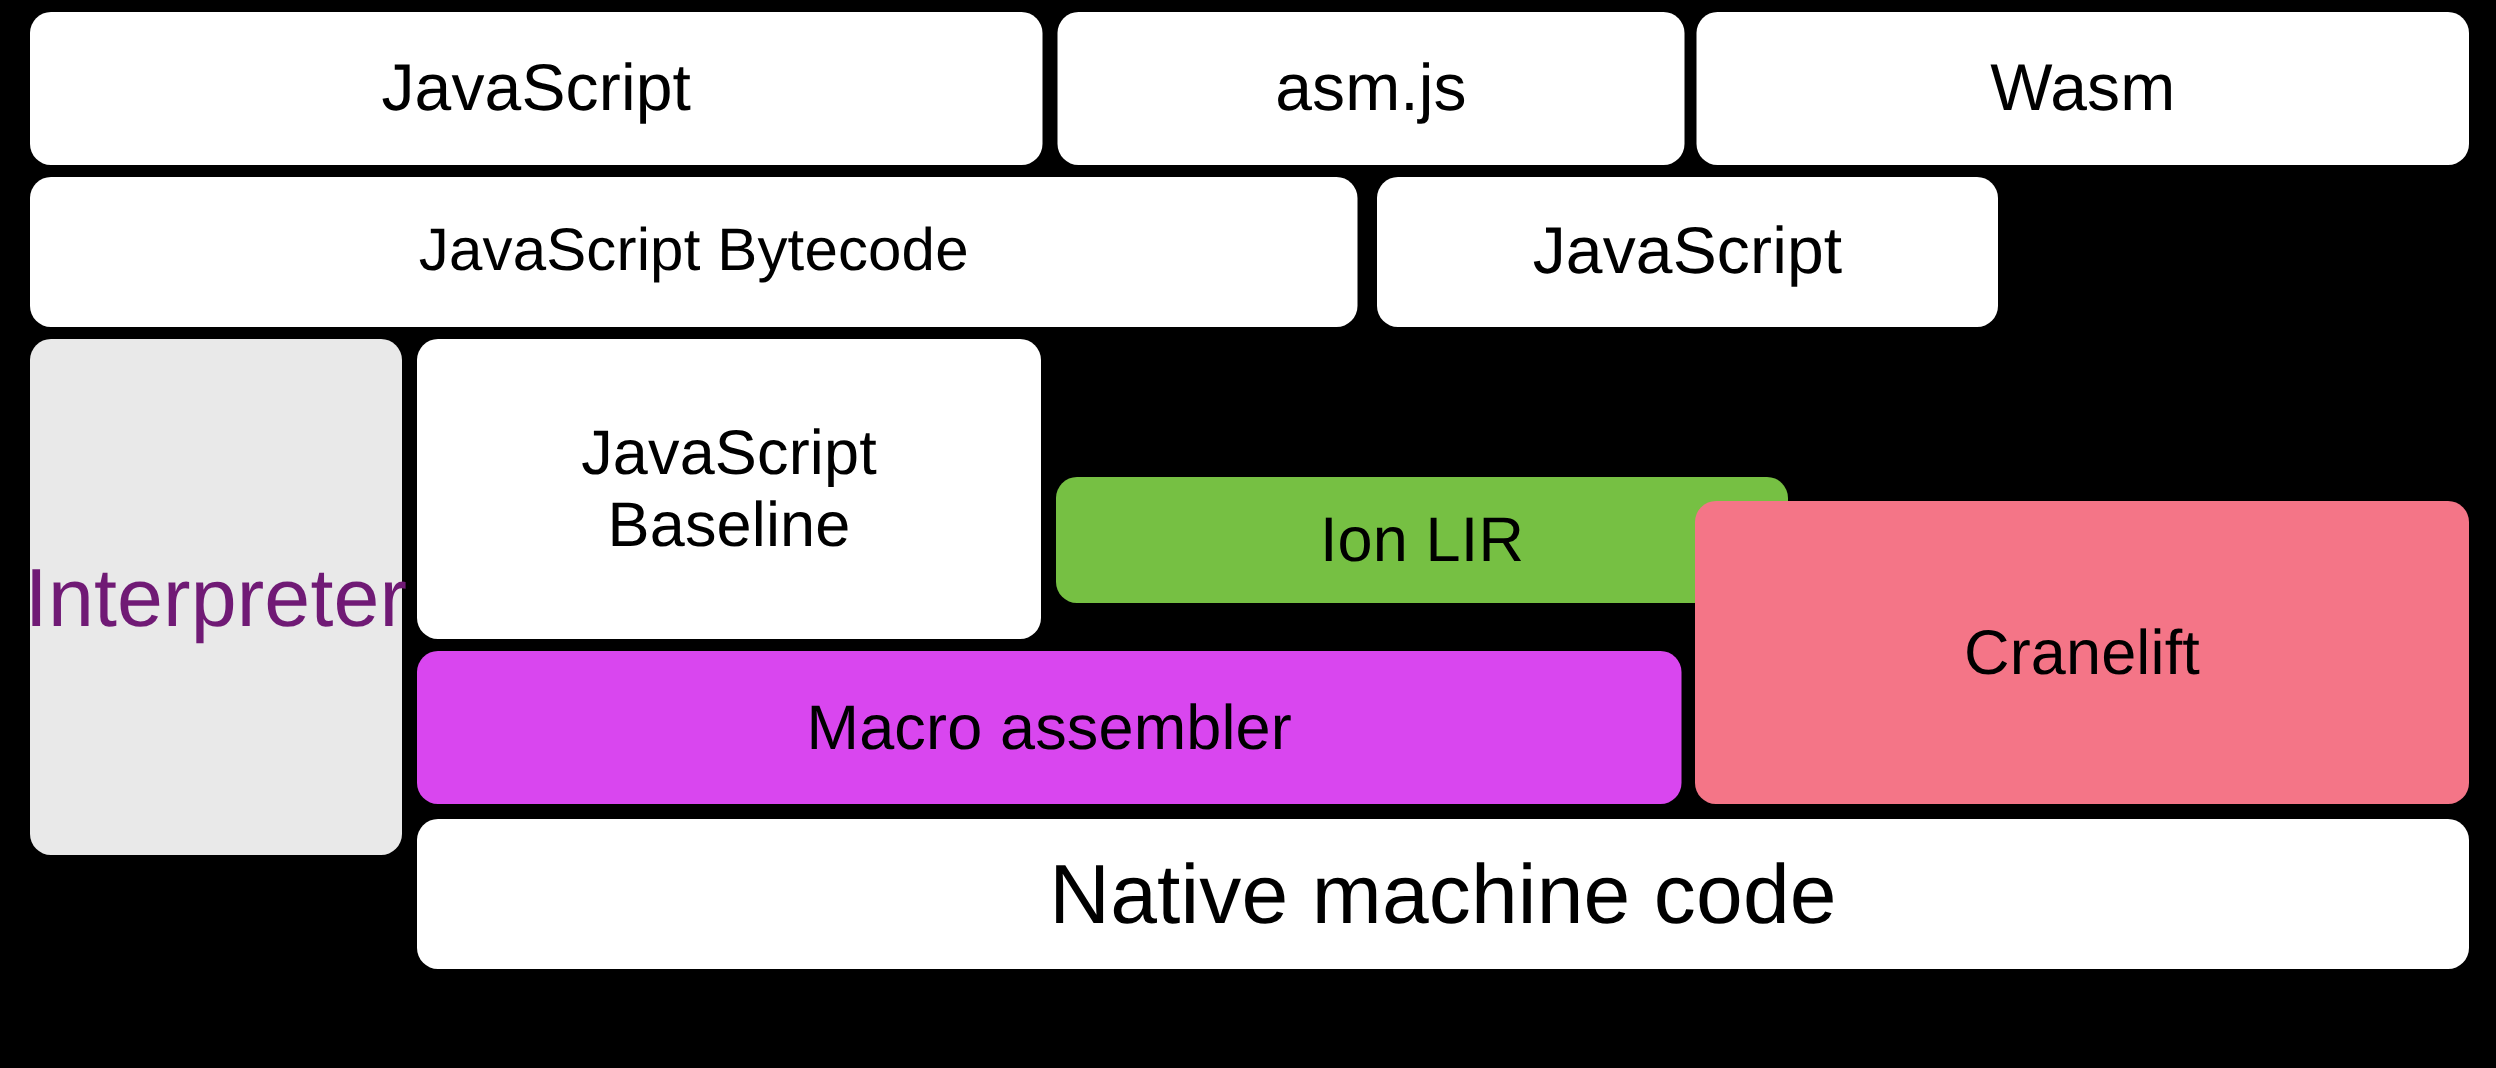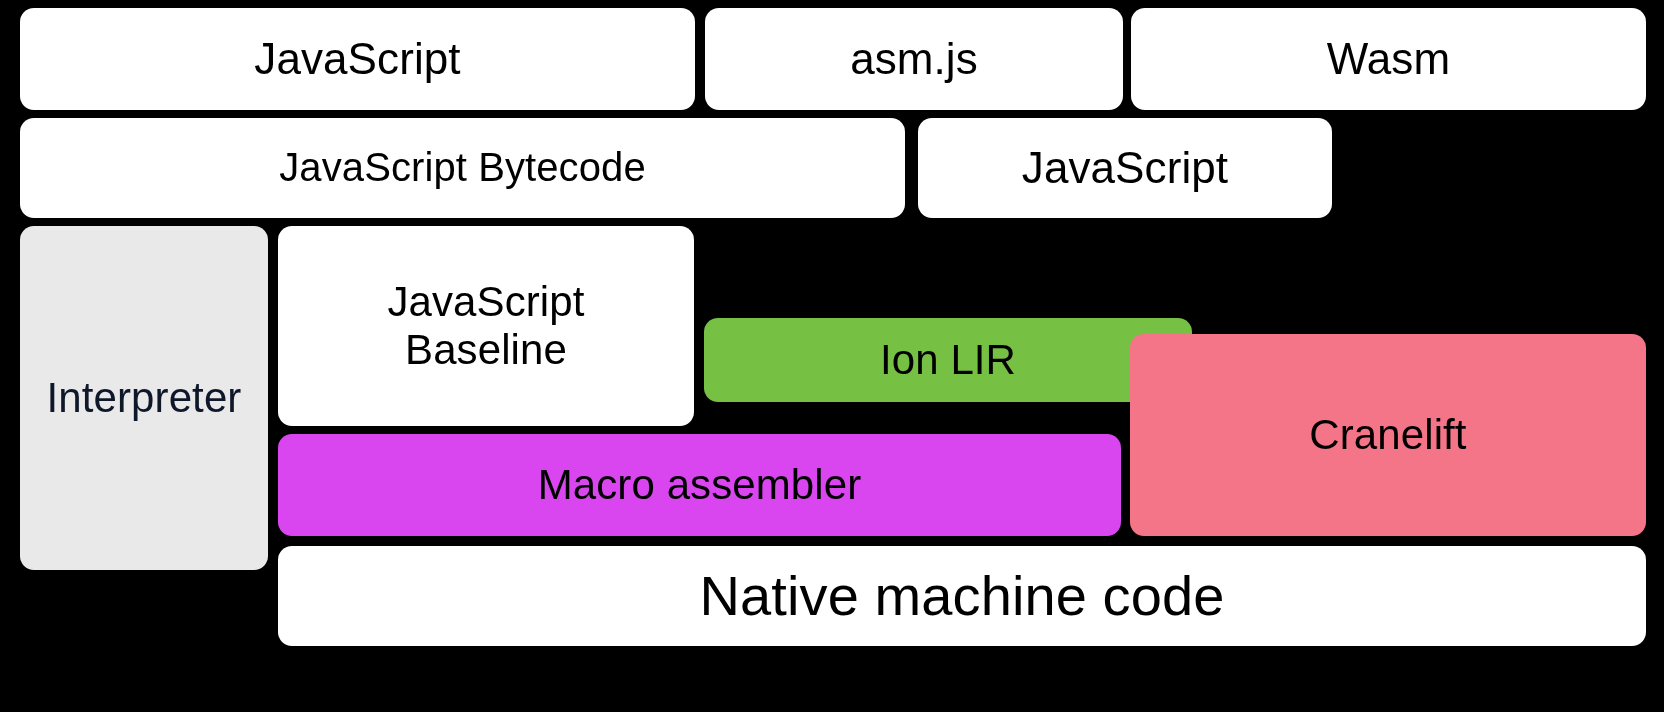--- a/index.html
+++ b/index.html
@@ -34,20 +34,20 @@
 </style>
 </head>
 <body>
 
 <div id="diagram" style="background: rgb(0, 0, 0);">
     <div class="node" style="left: 20px; top: 8px; width: 675px; height: 102px; background: rgb(255, 255, 255); font-size: 44px; color: rgb(0, 0, 0);"><span>JavaScript</span></div>
     <div class="node" style="left: 705px; top: 8px; width: 418px; height: 102px; background: rgb(255, 255, 255); font-size: 44px; color: rgb(0, 0, 0);"><span>asm.js</span></div>
     <div class="node" style="left: 1131px; top: 8px; width: 515px; height: 102px; background: rgb(255, 255, 255); font-size: 44px; color: rgb(0, 0, 0);"><span>Wasm</span></div>
     <div class="node" style="left: 20px; top: 118px; width: 885px; height: 100px; background: rgb(255, 255, 255); font-size: 40px; color: rgb(0, 0, 0);"><span>JavaScript Bytecode</span></div>
     <div class="node" style="left: 918px; top: 118px; width: 414px; height: 100px; background: rgb(255, 255, 255); font-size: 44px; color: rgb(0, 0, 0);"><span>JavaScript</span></div>
-    <div class="node" style="left: 20px; top: 226px; width: 248px; height: 344px; background: rgb(233, 233, 233); font-size: 42px; color: #0f172a;"><span>Interpreter</span></div>
+    <div class="node" style="left: 20px; top: 226px; width: 248px; height: 344px; background: rgb(233, 233, 233); font-size: 55px; color: #701a75;"><span>Interpreter</span></div>
     <div class="node" style="left: 278px; top: 226px; width: 416px; height: 200px; background: rgb(255, 255, 255); font-size: 42px; color: rgb(0, 0, 0);"><span>JavaScript
 Baseline</span></div>
     <div class="node" style="left: 704px; top: 318px; width: 488px; height: 84px; background: rgb(118, 192, 67); font-size: 42px; color: rgb(0, 0, 0);"><span>Ion LIR</span></div>
     <div class="node" style="left: 1130px; top: 334px; width: 516px; height: 202px; background: rgb(244, 117, 135); font-size: 42px; color: rgb(0, 0, 0);"><span>Cranelift</span></div>
     <div class="node" style="left: 278px; top: 434px; width: 843px; height: 102px; background: #d946ef; font-size: 42px; color: rgb(0, 0, 0);"><span>Macro assembler</span></div>
     <div class="node" style="left: 278px; top: 546px; width: 1368px; height: 100px; background: rgb(255, 255, 255); font-size: 56px; color: rgb(0, 0, 0);"><span>Native machine code</span></div>
   </div>
 
 </body></html>

